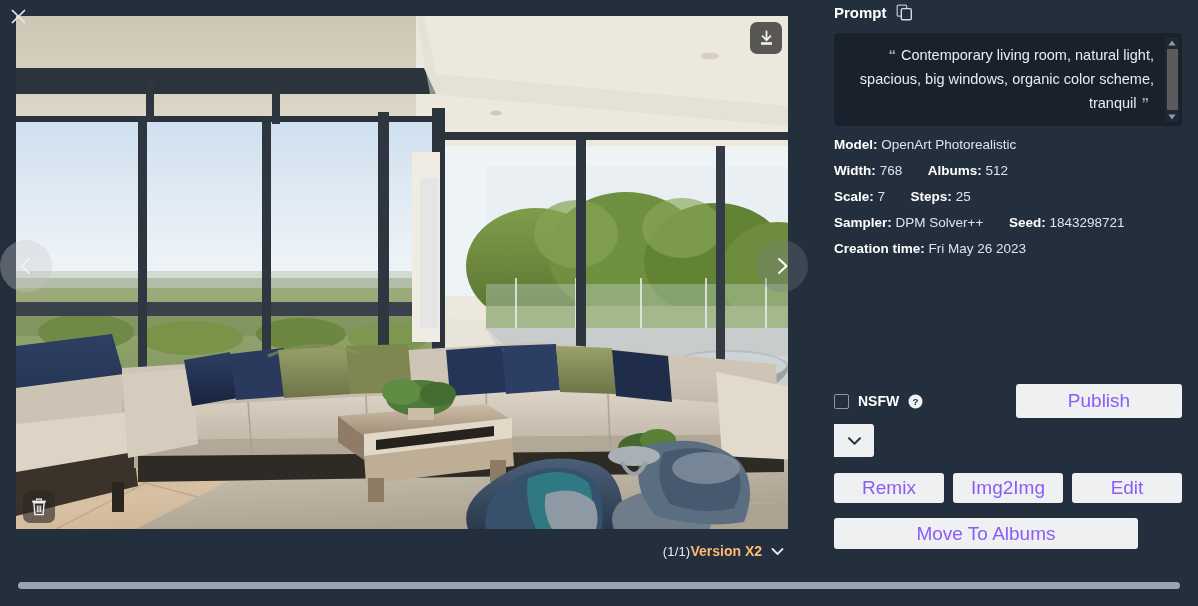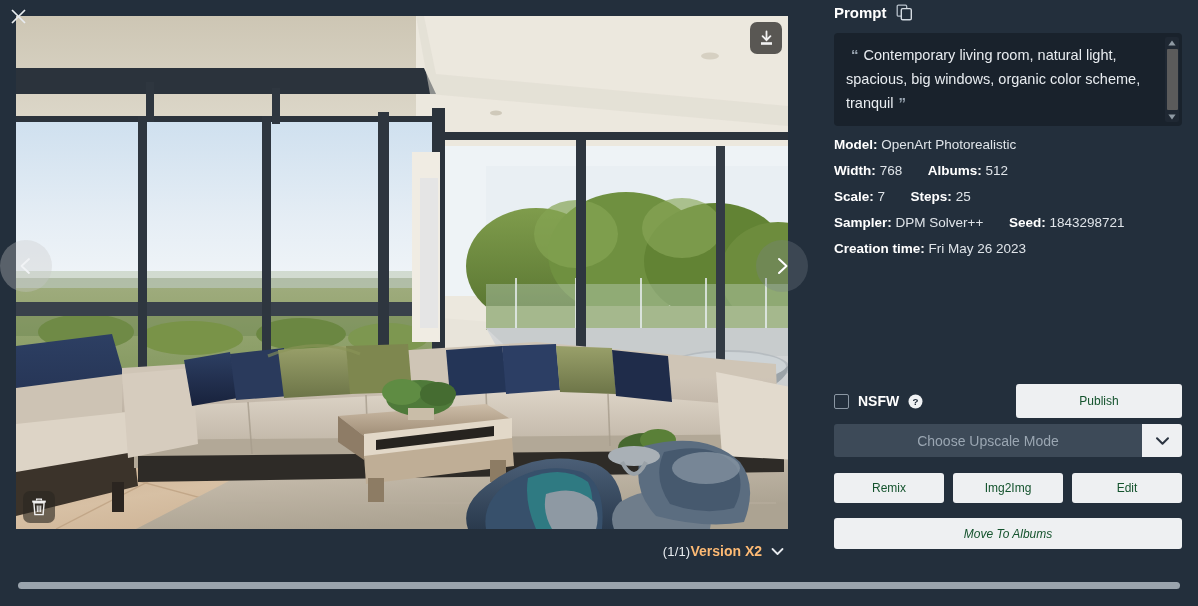--- a/index.html
+++ b/index.html
@@ -123,20 +123,21 @@
     width: 348px; height: 93px;
     background: #19222c;
     border-radius: 4px;
     padding: 10px 28px 8px 12px;
     overflow: hidden;
   }
   .prompt-text {
     font-size: 14.5px;
     line-height: 24px;
     color: #e8ecf0;
+    text-align: right;
   }
   .quote {
     color: #9aa6b2; font-weight: bold; font-size: 15px;
     padding: 0 5px;
   }
   .vscroll {
     position: absolute;
     right: 3px; top: 4px;
     width: 14px; height: 85px;
     background: #1f2833;
@@ -172,25 +173,25 @@
     width: 15px; height: 15px;
     border: 1.6px solid #8b97a3;
     border-radius: 2px;
     background: transparent;
   }
   .nsfw-label { font-size: 14px; font-weight: bold; color: #fff; }
   .help-icon { display: block; cursor: pointer; }
 
   .btn {
     background: #eef0f2;
-    color: #14532d;
+    color: #8b5cf6;
     border: none;
     border-radius: 3px;
     font-family: "Liberation Sans", sans-serif;
-    font-size: 12px;
+    font-size: 19px;
     cursor: pointer;
     display: flex; align-items: center; justify-content: center;
   }
   .publish-btn { width: 166px; height: 34px; }
 
   
   .upscale {
     position: absolute;
     left: 0; top: 424px;
     width: 348px; height: 33px;
@@ -216,21 +217,21 @@
     position: absolute;
     left: 0; top: 473px;
     width: 348px;
     display: flex; gap: 9px;
   }
   .btn-row .btn { flex: 1; height: 30px; }
 
   .move-btn {
     position: absolute;
     left: 0; top: 518px;
-    width: 348px; height: 31px; font-style: italic;
+    width: 304px; height: 31px;
   }
 </style>
 </head>
 <body>
 
 <div class="close-btn">
   <svg width="17" height="17" viewBox="0 0 17 17">
     <path d="M2 2 L15 15 M15 2 L2 15" stroke="#e8ecf0" stroke-width="1.7" fill="none"></path>
   </svg>
 </div>
@@ -556,21 +557,20 @@
       <span class="nsfw-label">NSFW</span>
       <svg class="help-icon" width="15" height="15" viewBox="0 0 15 15">
         <circle cx="7.5" cy="7.5" r="7" fill="#f0f2f4"></circle>
         <text x="7.5" y="11.2" font-family="Liberation Sans, sans-serif" font-size="9.8" font-weight="bold" fill="#232f3c" text-anchor="middle">?</text>
       </svg>
     </div>
     <button class="btn publish-btn">Publish</button>
   </div>
 
   <div class="upscale">
-    <div class="upscale-field">Choose Upscale Mode</div>
     <div class="upscale-caret">
       <svg width="15" height="10" viewBox="0 0 15 10">
         <path d="M2 2.2 L7.5 7.8 L13 2.2" stroke="#2b3440" stroke-width="2" fill="none" stroke-linecap="round" stroke-linejoin="round"></path>
       </svg>
     </div>
   </div>
 
   <div class="btn-row">
     <button class="btn">Remix</button>
     <button class="btn">Img2Img</button>

